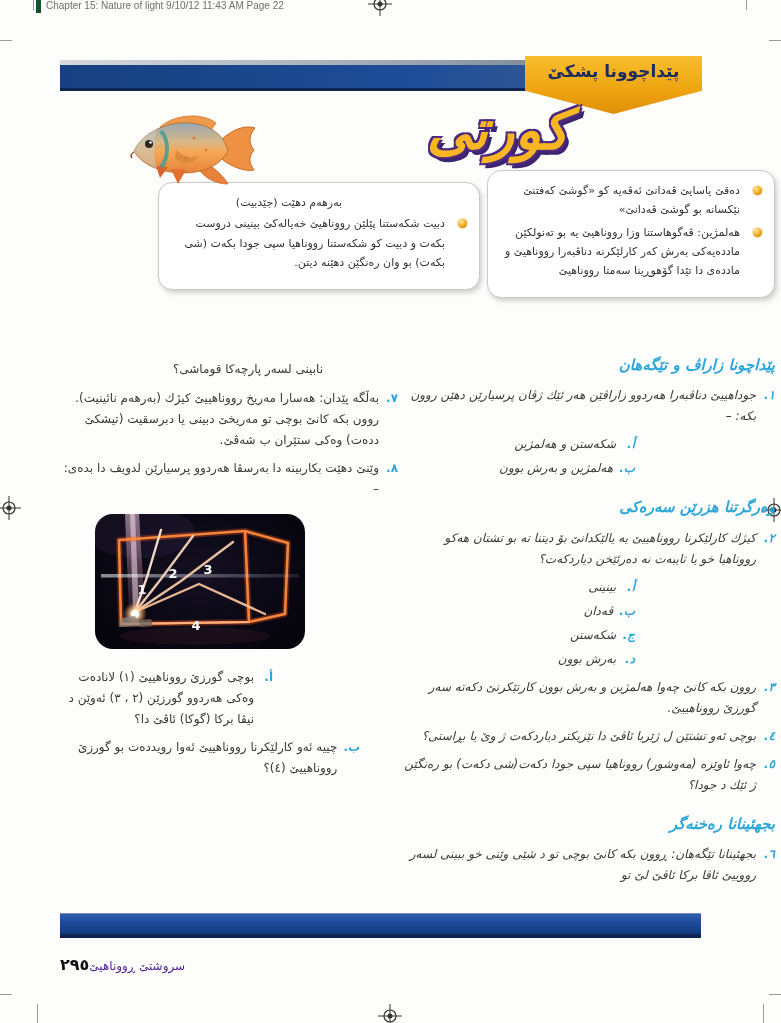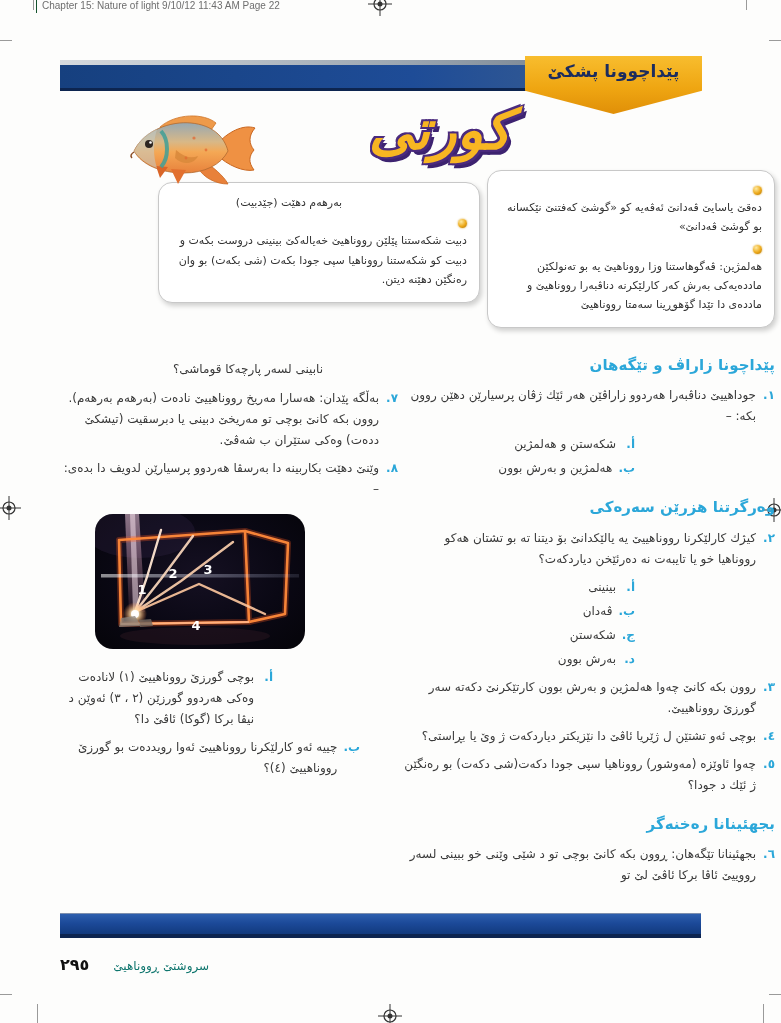--- a/index.html
+++ b/index.html
@@ -1,72 +1,72 @@
 <!DOCTYPE html>
 <html lang="ku"><head>
 <meta charset="utf-8">
 <style>
   html,body{margin:0;padding:0;background:#fff;}
   .page{position:relative;width:781px;height:1023px;background:#fdfdfc;overflow:hidden;
         font-family:"DejaVu Sans",sans-serif;}
   
   .print-header{position:absolute;top:0px;left:36px;height:13px;line-height:11px;
     font-family:"Liberation Sans",sans-serif;font-size:10px;color:#6e6e6e;
-    border-left:1px solid #14532d;padding-left:5px;white-space:nowrap;text-align:right;}
+    border-left:5px solid #14532d;padding-left:5px;white-space:nowrap;text-align:right;}
   .cropline{position:absolute;background:#9a9a9a;}
   .regmark{position:absolute;}
   .regmark svg{display:block;}
   
   .bar{position:absolute;left:60px;top:60px;width:641px;height:28px;
     background:linear-gradient(to right,#16407f 0%,#1e4c97 55%,#45658f 100%);}
   .bar::before{content:"";position:absolute;left:0;top:0;width:100%;height:5px;
     background:linear-gradient(to right,#d6dade 0%,#9aa5b0 55%,#5c6977 100%);}
   .bar::after{content:"";position:absolute;left:0;bottom:-3px;width:100%;height:3px;background:#0d2550;}
   .tab{position:absolute;left:525px;top:56px;width:177px;height:58px;
     clip-path:polygon(0 0,100% 0,100% 60%,50% 100%,0 60%);
     background:linear-gradient(180deg,#f8bd2e 0%,#efa612 55%,#e08f07 100%);}
   .tab span{display:block;padding-top:5px;text-align:center;direction:rtl;
     color:#1c2c5e;font-weight:bold;font-size:17px;}
   
   .fish{position:absolute;left:116px;top:106px;z-index:5;}
-  .big-title{position:absolute;left:330px;top:98px;width:220px;text-align:center;direction:rtl;
+  .big-title{position:absolute;left:349px;top:98px;width:220px;text-align:right;direction:rtl;
     font-size:55px;font-weight:bold;font-style:italic;color:#f8b622;
     text-shadow:2px 2px 0 #4b2b7e,-2px 2px 0 #4b2b7e,2px -2px 0 #4b2b7e,-2px -2px 0 #4b2b7e,4px 5px 0 #3d2370;}
   .box{position:absolute;background:#fff;border:1.5px solid #c8c8c8;border-radius:14px;
     box-shadow:2px 3px 5px rgba(0,0,0,.18);padding:10px 12px;direction:rtl;
     font-size:11px;line-height:1.75;color:#333;}
   .box-right{left:487px;top:170px;width:262px;min-height:106px;}
   .box-left{left:158px;top:182px;width:296px;min-height:86px;}
-  .b-row{display:flex;gap:3px;margin-bottom:3px;flex-direction:column;}
+  .b-row{display:flex;gap:13px;margin-bottom:3px;}
   .sun{flex:0 0 9px;width:9px;height:9px;border-radius:50%;margin-top:5px;
     background:radial-gradient(circle at 35% 30%,#ffeaa0,#eca818 55%,#a86c08);
     box-shadow:0 0 2px #d79a12;}
   .contline{padding-right:60px;margin-bottom:2px;text-align:center;}
   
   .col{position:absolute;direction:rtl;color:#3a3a3a;font-size:12px;line-height:1.75;margin-top:31px;}
-  .col-right{left:403px;top:321px;width:372px;}
+  .col-right{left:403px;top:321px;width:372px;font-style:italic;}
   .col-left{left:60px;top:328px;width:338px;}
   .sec{color:#2ba7d9;font-size:15px;font-weight:bold;margin:15px 0 6px;}
   .sec.first{margin-top:0;}
   .q{display:flex;gap:6px;margin:7px 0;}
   .q .num{color:#2ba7d9;font-weight:bold;flex:0 0 auto;min-width:13px;}
   .sub{margin-right:140px;margin-top:3px;margin-bottom:3px;}
   .subL{margin-right:125px;width:212px;}
   .cont6{padding-right:75px;margin:0 0 8px;}
   
   .photo{width:210px;height:135px;margin:14px 93px 18px 0;border-radius:18px;overflow:hidden;
     position:relative;
     background:radial-gradient(ellipse at 50% 45%,#151022 0%,#0a0814 55%,#050409 100%);}
   
   .bar-bottom{position:absolute;left:60px;top:913px;width:641px;height:20px;
     background:linear-gradient(180deg,#2e5fae 0%,#1c4a99 45%,#123a7e 100%);
     border-top:1px solid #7d8fae;border-bottom:4px solid #0d2550;}
   .footer{position:absolute;left:60px;top:955px;display:flex;align-items:baseline;}
   .footer .pnum{font-size:16px;font-weight:bold;color:#111;}
-  .footer .btitle{font-size:12px;color:#0f766e;direction:rtl;margin-left:24px;}
+  .footer .btitle{font-size:12px;color:#4c1d95;direction:rtl;}
 </style>
 </head>
 <body>
 
 <div class="page">
 
   <div class="print-header">Chapter 15: Nature of light  9/10/12  11:43 AM  Page 22</div>
   <div class="cropline" style="left:33px;top:0;width:1px;height:10px;"></div>
   <div class="cropline" style="left:0;top:40px;width:12px;height:1px;"></div>
   <div class="cropline" style="left:746px;top:0;width:1px;height:10px;"></div>
@@ -216,21 +216,21 @@
     <div class="q">
       <span class="num">٦.</span>
       <span>بجهئینانا تێگەهان: ڕوون بکە کانێ بوچی تو د شێی وێنی خو ببینی لسەر رووییێ ئاڤا برکا ئاڤێ لێ تو</span>
     </div>
   </div>
 
   <div class="col col-left">
     <div class="cont6">نابینی لسەر پارچەکا قوماشی؟</div>
     <div class="q">
       <span class="num">٧.</span>
-      <span>بەڵگە پێدان: هەسارا مەریخ رووناهییێ نادەت (بەرهەم بەرهەم). روون بکە کانێ بوچی تو مەریخێ دبینی یا دبرسقیت (تیشکێ ددەت) وەکی ستێران ب شەڤێ.</span>
+      <span>بەڵگە پێدان: هەسارا مەریخ رووناهییێ کیژك (بەرهەم نائینیت). روون بکە کانێ بوچی تو مەریخێ دبینی یا دبرسقیت (تیشکێ ددەت) وەکی ستێران ب شەڤێ.</span>
     </div>
 
     <div class="q">
       <span class="num">٨.</span>
       <span>وێنێ دهێت بکاربینە دا بەرسڤا هەردوو پرسیارێن لدویف دا بدەی: –</span>
     </div>
 
     <div class="photo">
       <svg width="210" height="135" viewBox="0 0 210 135">
         <defs>

